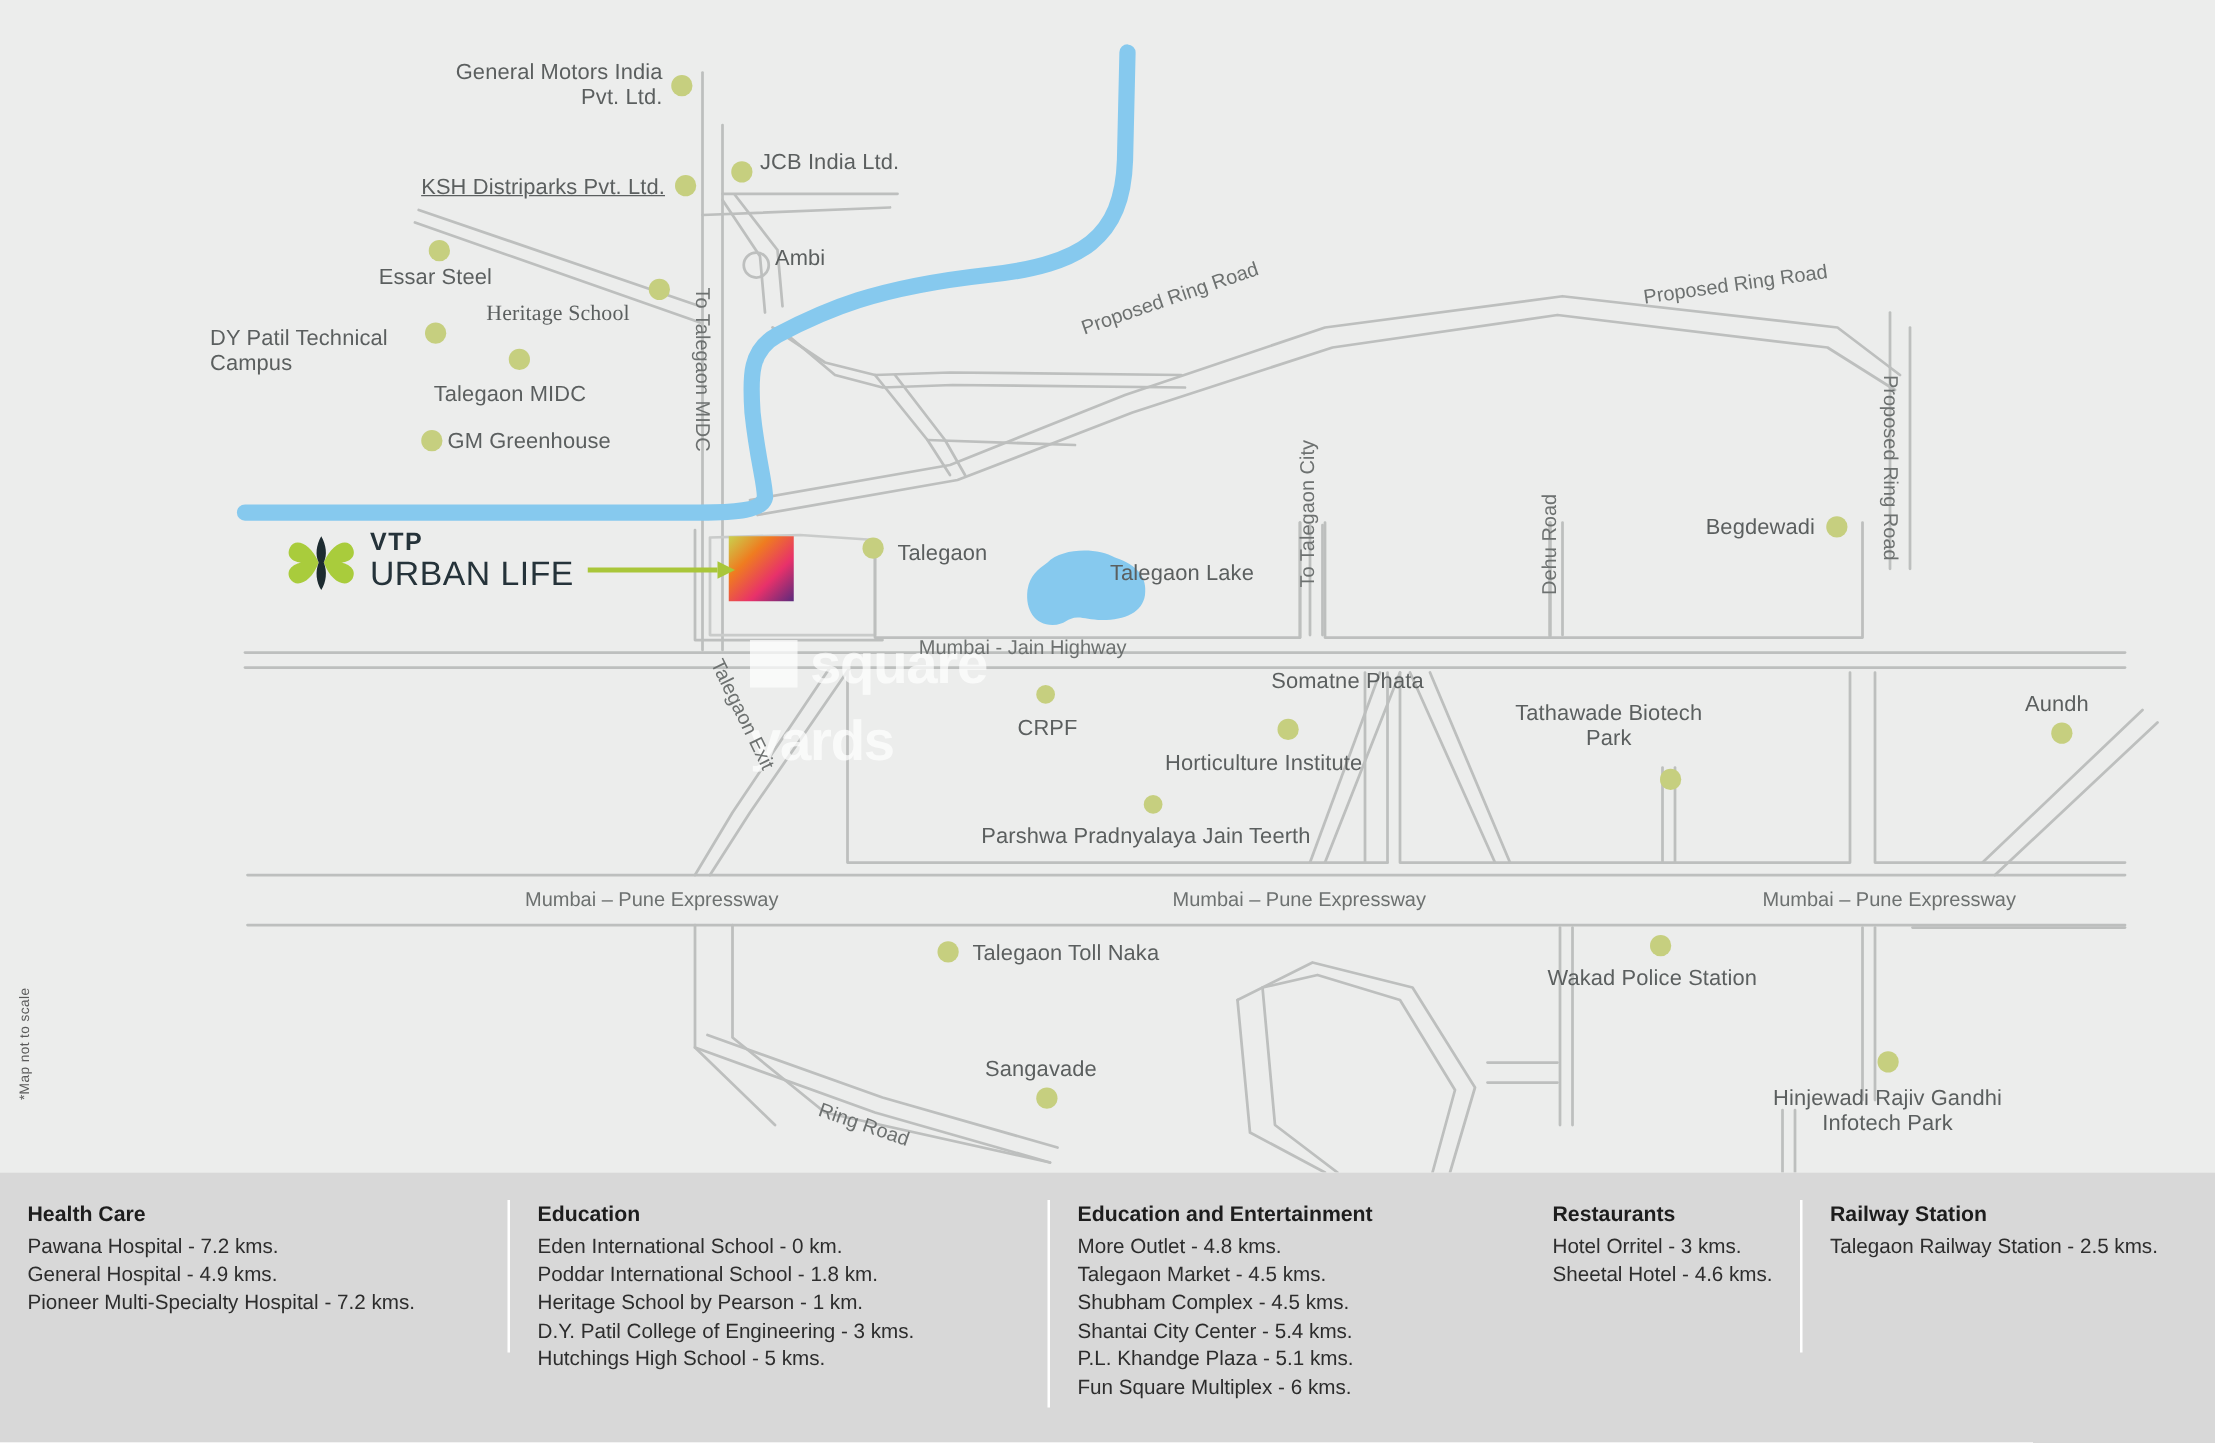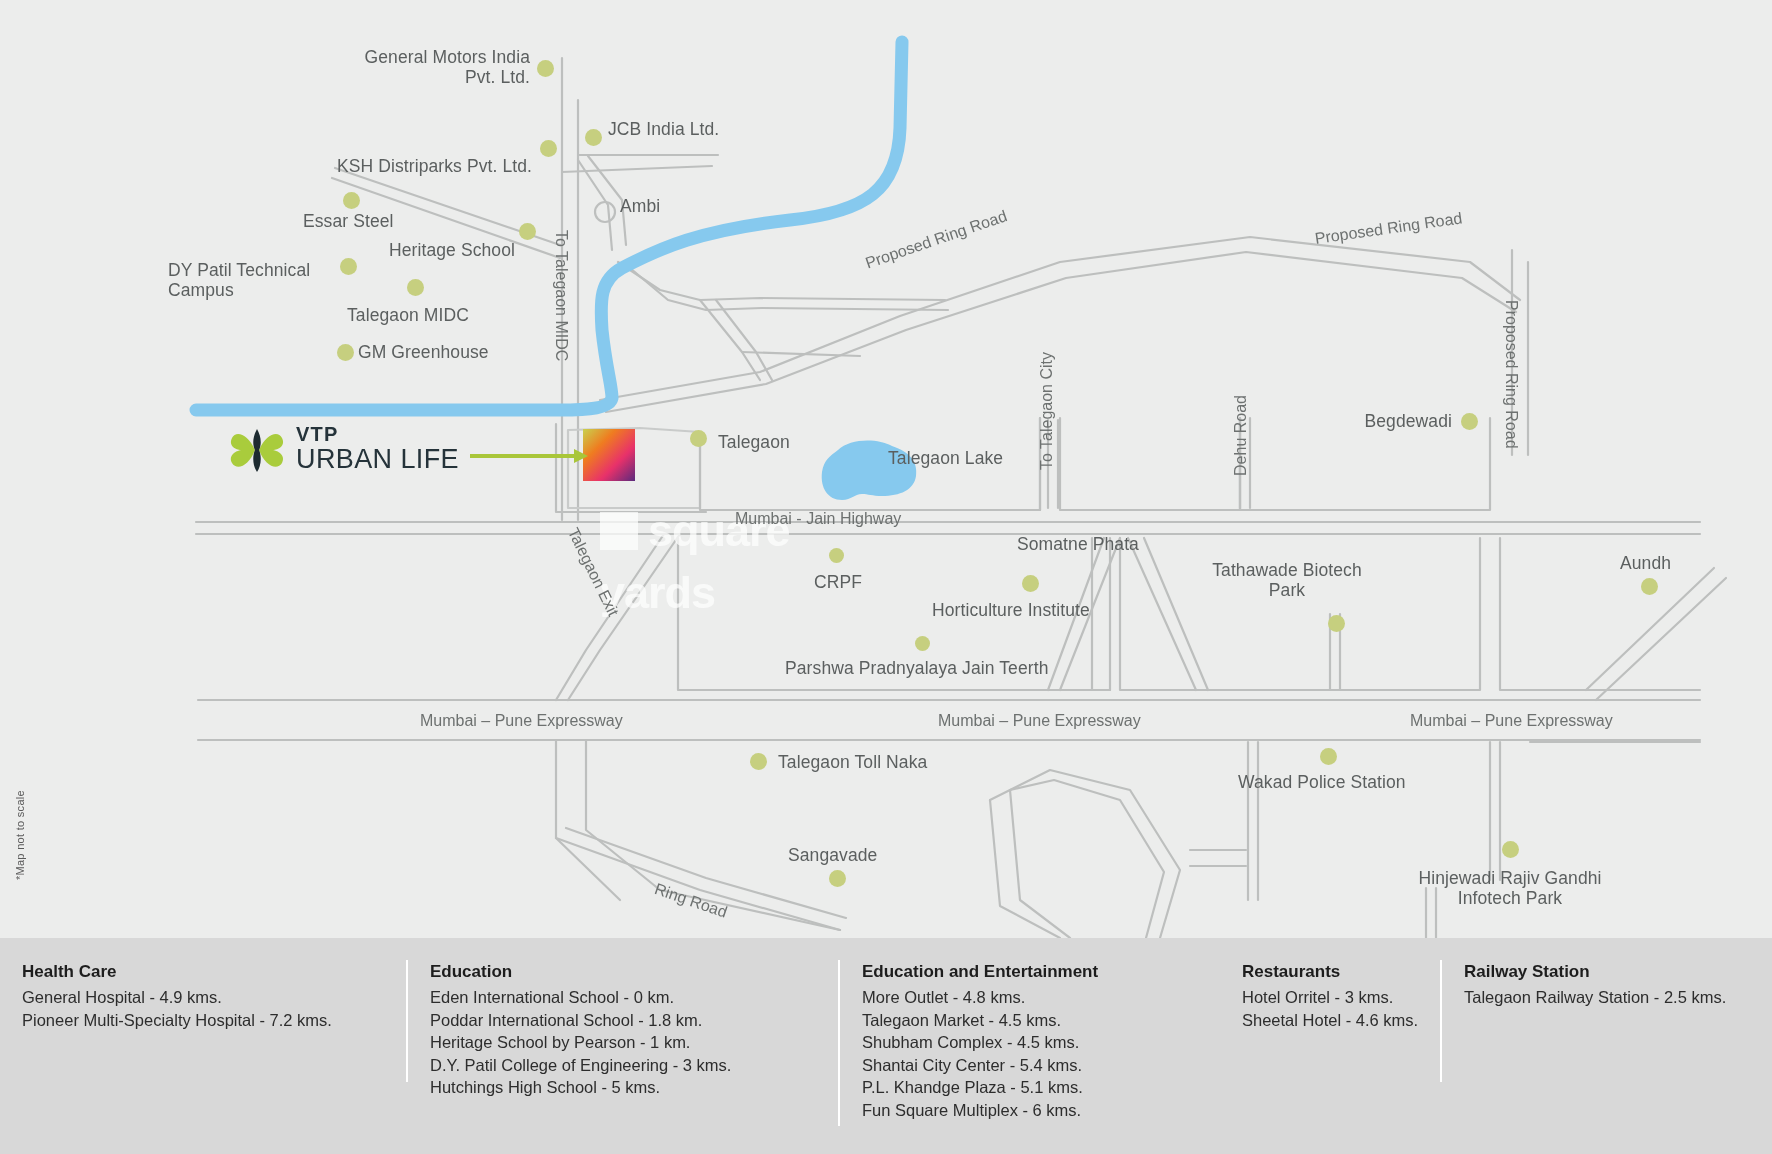--- a/index.html
+++ b/index.html
@@ -181,24 +181,24 @@
     <span class="pin" style="left:1328px;top:615px"></span>
     <span class="pin" style="left:1641px;top:578px"></span>
     <span class="pin" style="left:750px;top:753px"></span>
     <span class="pin" style="left:1320px;top:748px"></span>
     <span class="pin" style="left:829px;top:870px"></span>
     <span class="pin" style="left:1502px;top:841px"></span>
 
     <div class="lbl r" style="left:240px;top:47px;width:290px;">General Motors India
 Pvt. Ltd.</div>
     <div class="lbl" style="left:608px;top:119px;">JCB India Ltd.</div>
-    <div class="lbl r" style="left:0px;top:156px;width:532px;">KSH Distriparks Pvt. Ltd.</div>
+    <div class="lbl r" style="left:0px;top:139px;width:532px;text-decoration:underline;">KSH Distriparks Pvt. Ltd.</div>
     <div class="lbl" style="left:620px;top:196px;text-align:center;">Ambi</div>
     <div class="lbl" style="left:303px;top:211px;">Essar Steel</div>
-    <div class="lbl" style="left:389px;top:240px;">Heritage School</div>
+    <div class="lbl" style="left:389px;top:240px;font-family:Liberation Serif, serif;">Heritage School</div>
     <div class="lbl" style="left:168px;top:260px;">DY Patil Technical
 Campus</div>
     <div class="lbl" style="left:347px;top:305px;">Talegaon MIDC</div>
     <div class="lbl" style="left:358px;top:342px;">GM Greenhouse</div>
     <div class="lbl" style="left:718px;top:432px;">Talegaon</div>
     <div class="lbl" style="left:888px;top:448px;">Talegaon Lake</div>
     <div class="lbl r" style="left:1180px;top:411px;width:272px;">Begdewadi</div>
     <div class="lbl" style="left:814px;top:572px;">CRPF</div>
     <div class="lbl" style="left:1017px;top:534px;">Somatne Phata</div>
     <div class="lbl" style="left:932px;top:600px;">Horticulture Institute</div>
@@ -243,20 +243,21 @@
       </span>
     </div>
 
     <div id="nts">*Map not to scale</div>
   </div>
 
   <div id="legend">
 
     <div class="col c1">
       <h4>Health Care</h4>
+      <p>Pawana Hospital - 7.2 kms.</p>
       <p>General Hospital - 4.9 kms.</p>
       <p>Pioneer Multi-Specialty Hospital - 7.2 kms.</p>
       <span class="sep" style="height:122px;"></span>
     </div>
 
     <div class="col c2">
       <h4>Education</h4>
       <p>Eden International School - 0 km.</p>
       <p>Poddar International School - 1.8 km.</p>
       <p>Heritage School by Pearson - 1 km.</p>

